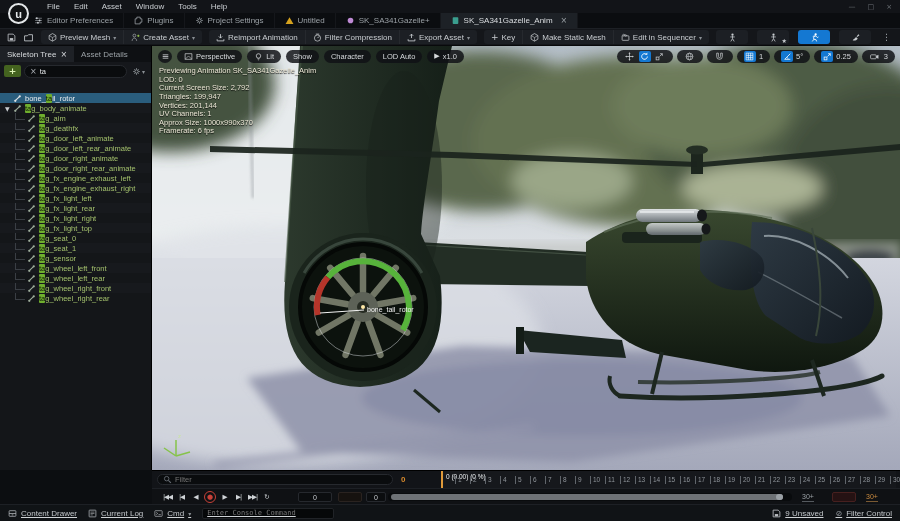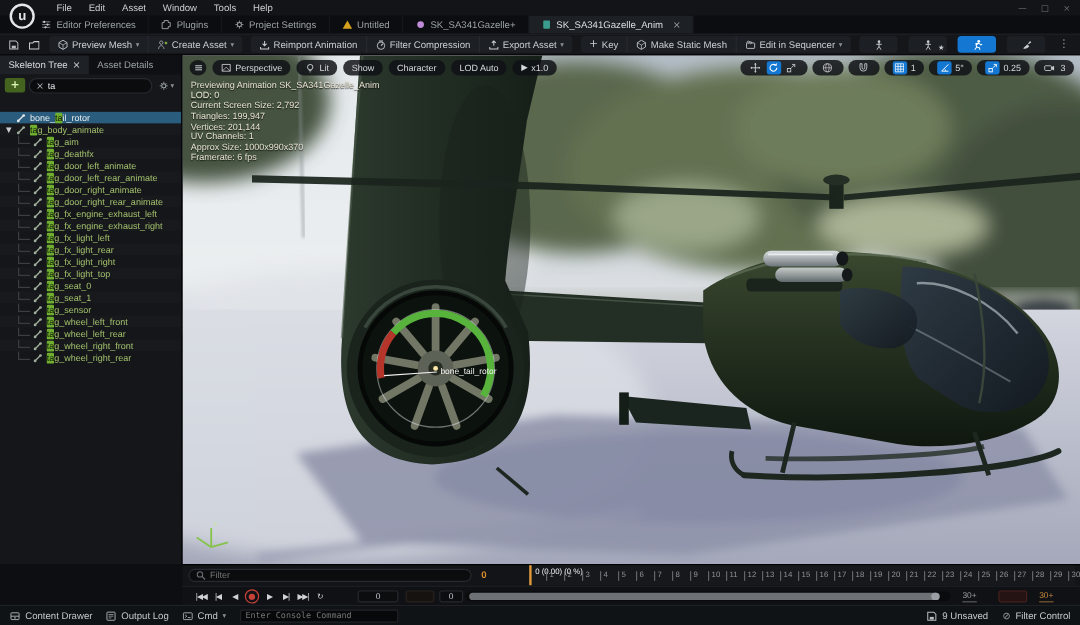--- a/index.html
+++ b/index.html
@@ -87,21 +87,21 @@
     color:#c9cdd1;font-size:7px;display:flex;align-items:center;justify-content:center;box-sizing:border-box;}
   .field.dark{background:#16120f;border-color:#2a2320;}
   .field.red{background:#251213;border-color:#47201f;}
   .scrollbar{position:absolute;left:236px;top:4px;width:404px;height:8px;background:#090b0d;border-radius:4px;}
   .thumb{position:absolute;left:3px;top:1px;width:392px;height:6px;background:#6e7276;border-radius:3px;}
   .thumb-cap{position:absolute;right:0;top:0;width:7px;height:6px;background:#9aa0a5;border-radius:3px;}
   .range-label{position:absolute;top:4px;font-size:7px;color:#9aa0a5;border-bottom:1px solid #555a5f;line-height:1.1;}
   .range-label.orange{color:#c98a3f;border-color:#7a5a33;}
   
   .statusbar{position:absolute;left:0;top:504px;width:900px;height:17px;background:#101316;border-top:1px solid #1d2025;
-    display:flex;align-items:center;gap:11px;padding:0 8px;box-sizing:border-box;z-index:6;}
+    display:flex;align-items:center;gap:11px;padding:0 8px;box-sizing:border-box;z-index:6;text-decoration:underline;}
   .sb-btn{display:flex;align-items:center;gap:4px;color:#c3c7cb;white-space:nowrap;}
   .console-input{width:132px;height:11px;background:#060809;border:1px solid #202327;border-radius:2px;
     color:#46586a;font-family:"DejaVu Sans Mono",monospace;font-size:7px;padding:0 4px;outline:none;box-sizing:border-box;}
   .sb-right{margin-left:auto;display:flex;gap:12px;align-items:flex-end;}
 </style>
 </head>
 <body>
 
 <div class="logo">u</div>
 
@@ -1022,21 +1022,21 @@
       </span>
     <span>Content Drawer</span>
   </div>
   <div class="sb-btn">
     <span class="ic">
         <svg viewBox="0 0 16 16" width="9" height="9">
           <rect x="2" y="2" width="12" height="12" rx="1" fill="none" stroke="#b9bdc1" stroke-width="1.3"></rect>
           <path d="M4.5 5.5h7M4.5 8h7M4.5 10.5h4" stroke="#b9bdc1"></path>
         </svg>
       </span>
-    <span>Output Log</span>
+    <span>Current Log</span>
   </div>
   <div class="sb-btn">
     <span class="ic">
         <svg viewBox="0 0 16 16" width="9" height="9">
           <rect x="1.5" y="3" width="13" height="10" rx="1" fill="none" stroke="#b9bdc1" stroke-width="1.2"></rect>
           <path d="M4 6l2.5 2L4 10M8 10h4" stroke="#b9bdc1" fill="none" stroke-width="1.2"></path>
         </svg>
       </span>
     <span>Cmd</span>
     <span class="caret glyph">▾</span>

